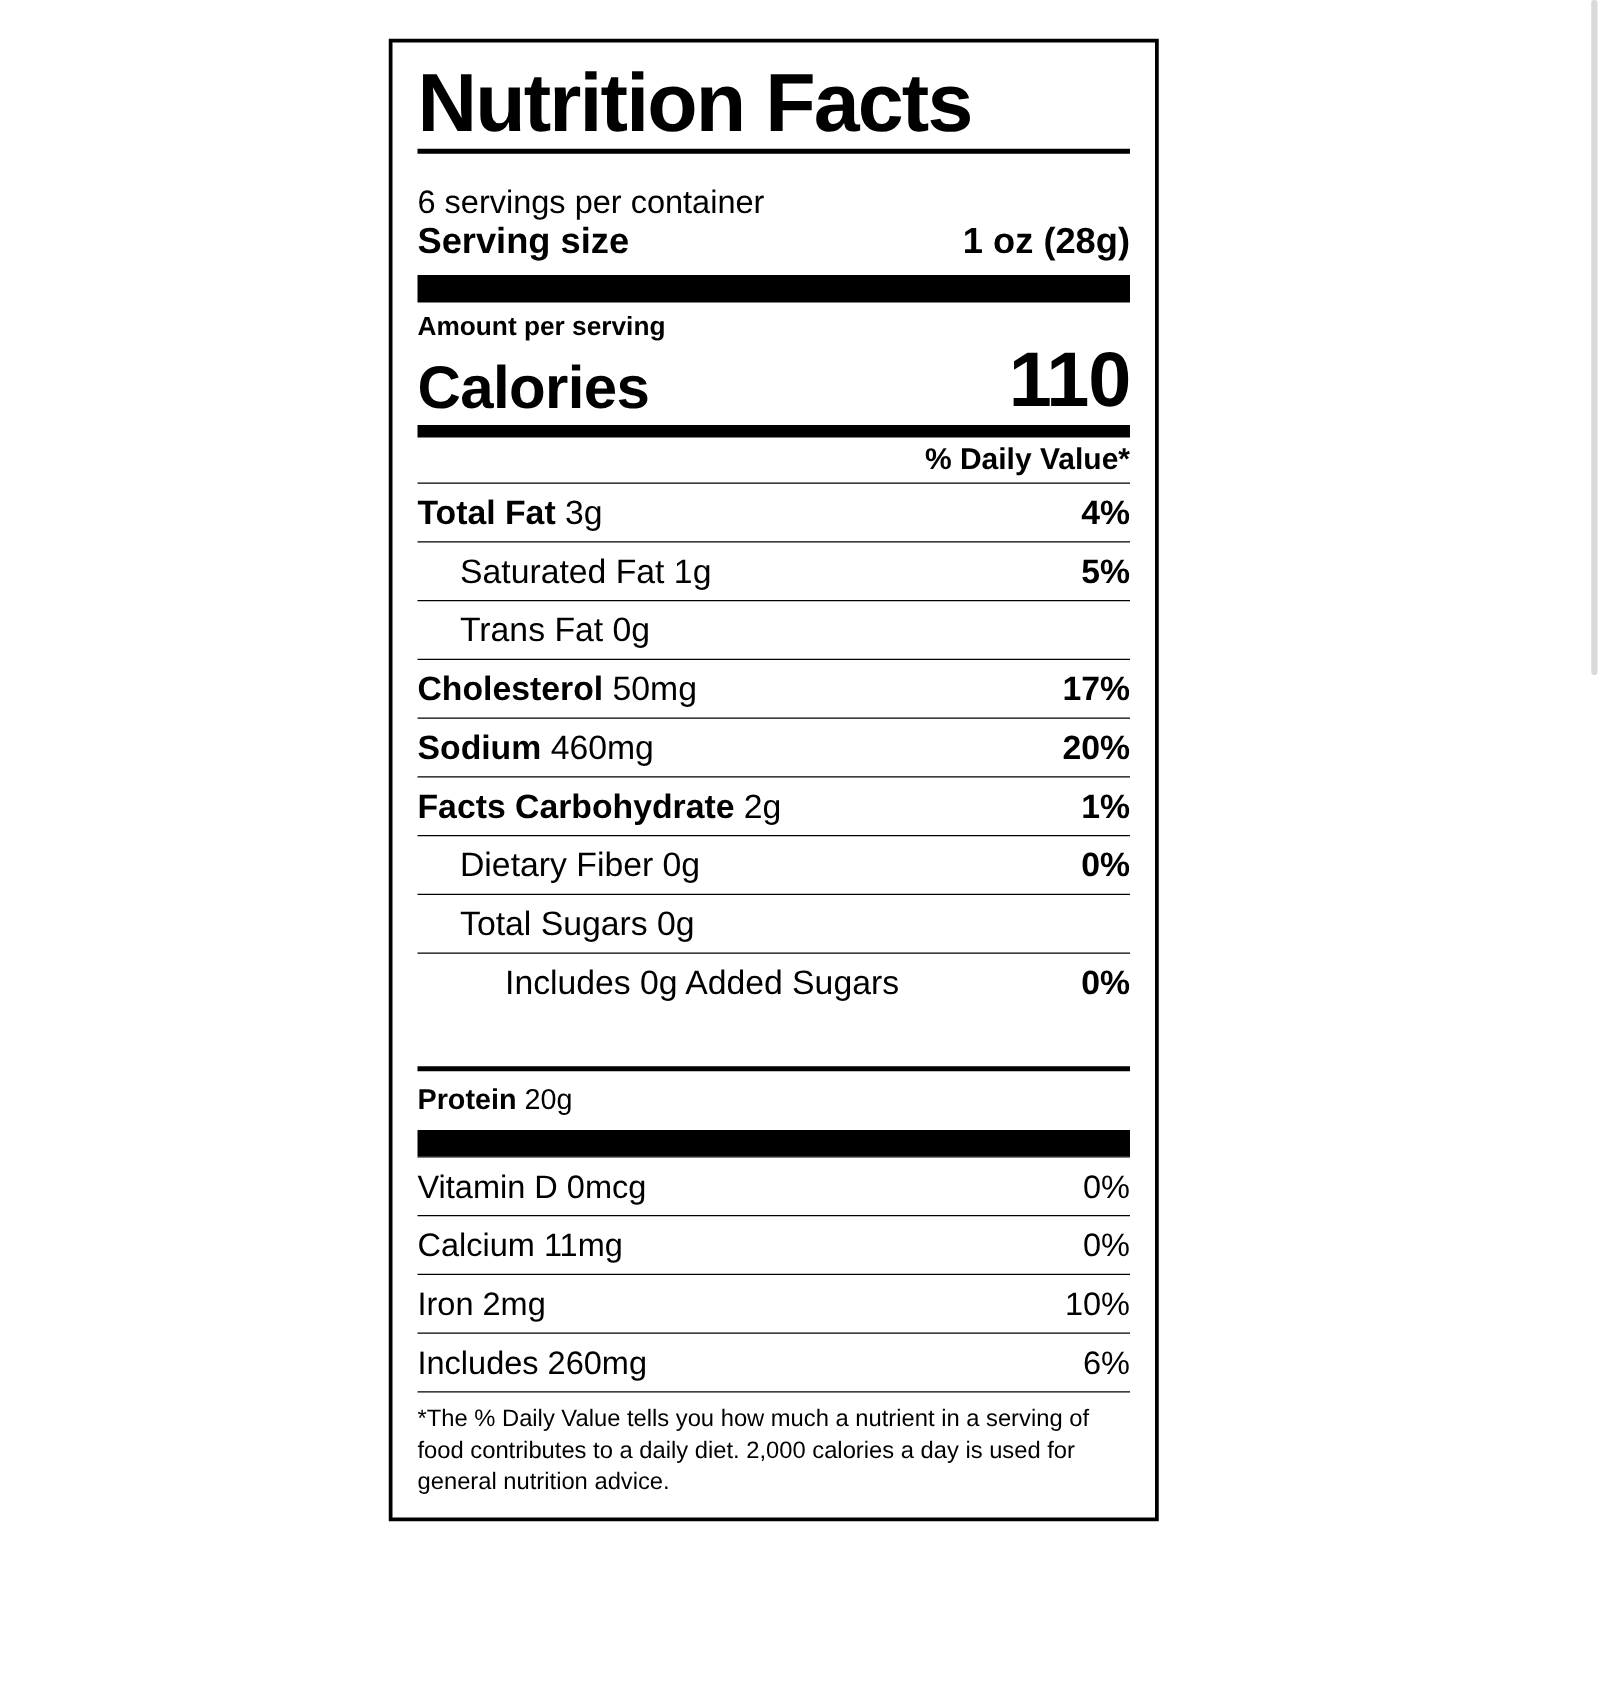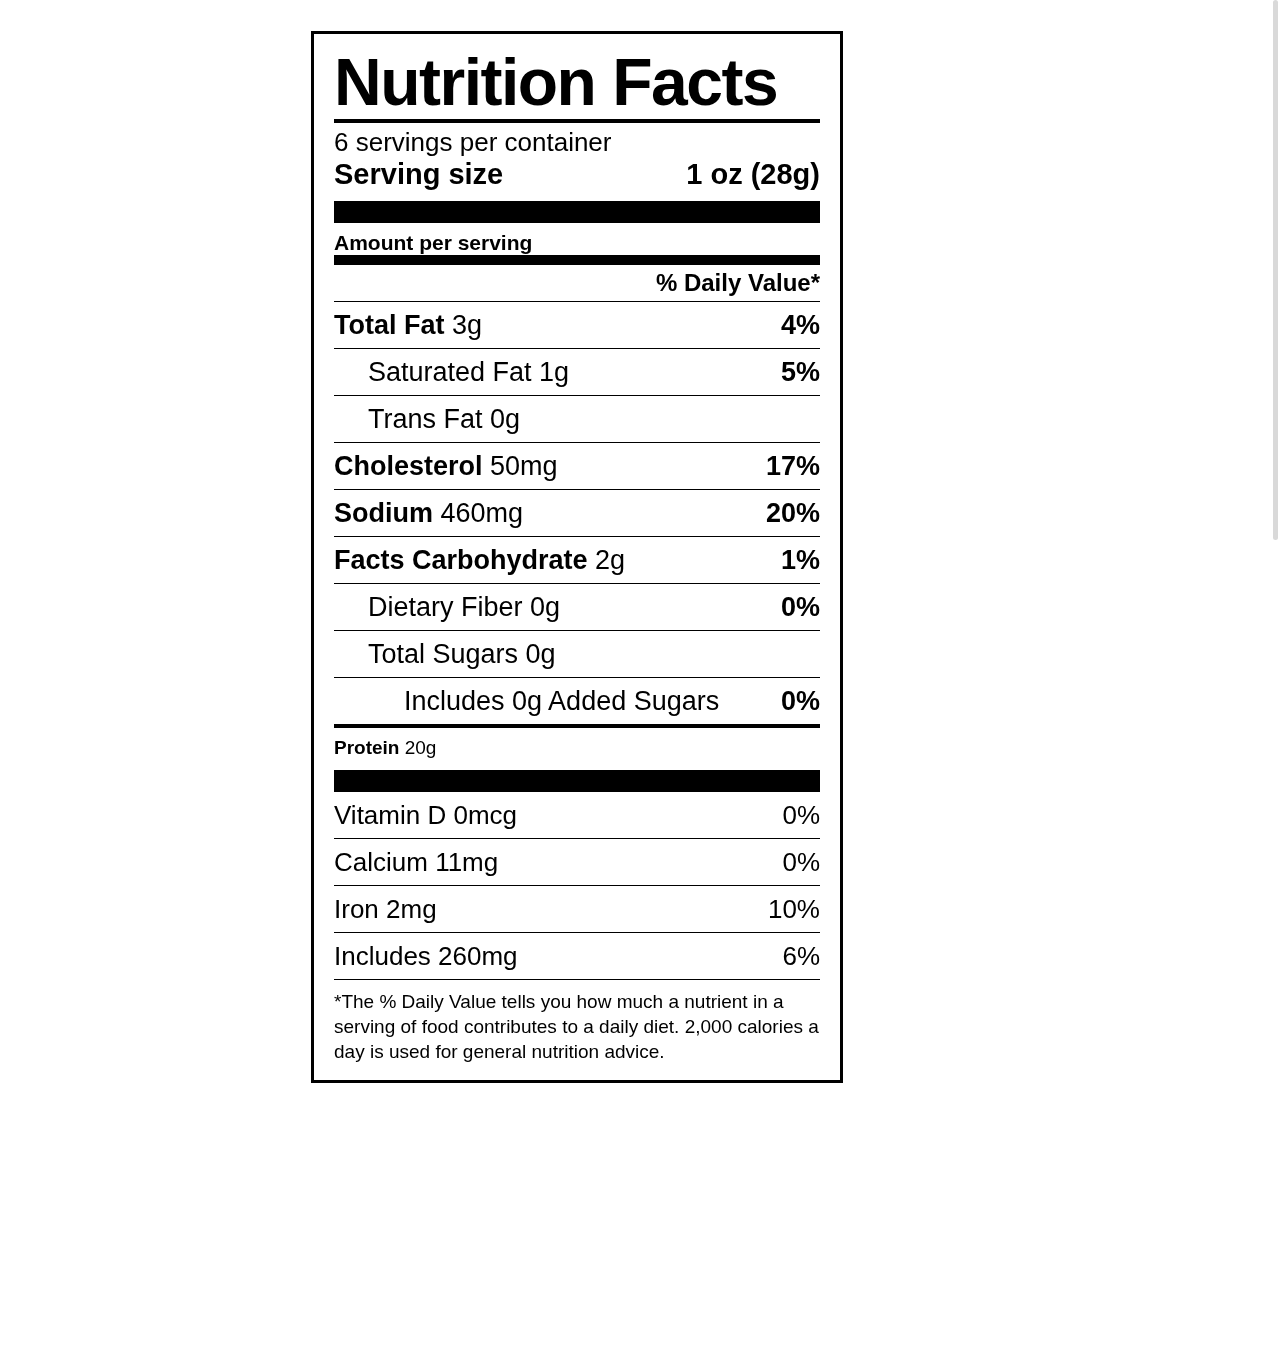--- a/index.html
+++ b/index.html
@@ -27,21 +27,21 @@
     width: 5px;
     height: 540px;
     background: #d9d9d9;
     border-radius: 3px;
   }
 
   #label {
     position: absolute;
     left: 311px;
     top: 31px;
-    width: 532px;
+    width: 616px;
     box-sizing: border-box;
     border: 3px solid #000;
     background: #ffffff;
     padding: 14px 20px 16px 20px;
   }
 
   .title {
     font-size: 66px;
     font-weight: bold;
     line-height: 0.98;
@@ -50,21 +50,21 @@
     white-space: nowrap;
   }
   .rule-med  { border-bottom: 4px solid #000; }
   .rule-thick{ border-bottom: 10px solid #000; }
   .rule-black{ height: 22px; background: #000; margin: 6px 0 0 0; }
   .rule-black-2{ height: 21px; background: #000; margin: 4px 0 0 0; }
 
   .servings {
     font-size: 26px;
     line-height: 1.25;
-    padding-top: 3px;
+    padding-top: 22px;
   }
 
   .serving-size-row {
     display: flex;
     justify-content: space-between;
     align-items: baseline;
     font-size: 29px;
     font-weight: bold;
     padding-bottom: 4px;
     gap: 17px;
@@ -125,23 +125,24 @@
     align-items: center;
     font-size: 26px;
     padding: 8px 0 7px 0;
     border-top: 1px solid #000;
   }
 
   .protein-row {
     display: flex;
     justify-content: space-between;
     align-items: center;
-    font-size: 19px;
+    font-size: 23px;
     padding: 9px 0 7px 0;
     border-top: 4px solid #000;
+    margin-top: 44px;
   }
 
   .footnote {
     font-size: 19px;
     line-height: 1.32;
     padding-top: 9px;
     border-top: 1px solid #000;
   }
 </style>
 </head>
@@ -161,20 +162,24 @@
 
     <div class="serving-size-row">
       <span>Serving size</span>
       <span class="value">1 oz (28g)</span>
     </div>
 
     <div class="rule-black"></div>
 
     <div class="amount-per">Amount per serving</div>
 
+    <div class="calories-row">
+      <span class="calories-label">Calories</span>
+      <span class="calories-value">110</span>
+    </div>
 
     <div class="rule-thick"></div>
 
     <div class="dv-header">% Daily Value*</div>
 
     <div id="nutrient-rows">
         <div class="row first">
           <span class="name"><b>Total Fat</b><span> 3g</span></span>
           <span class="pct">4%</span>
         </div>

